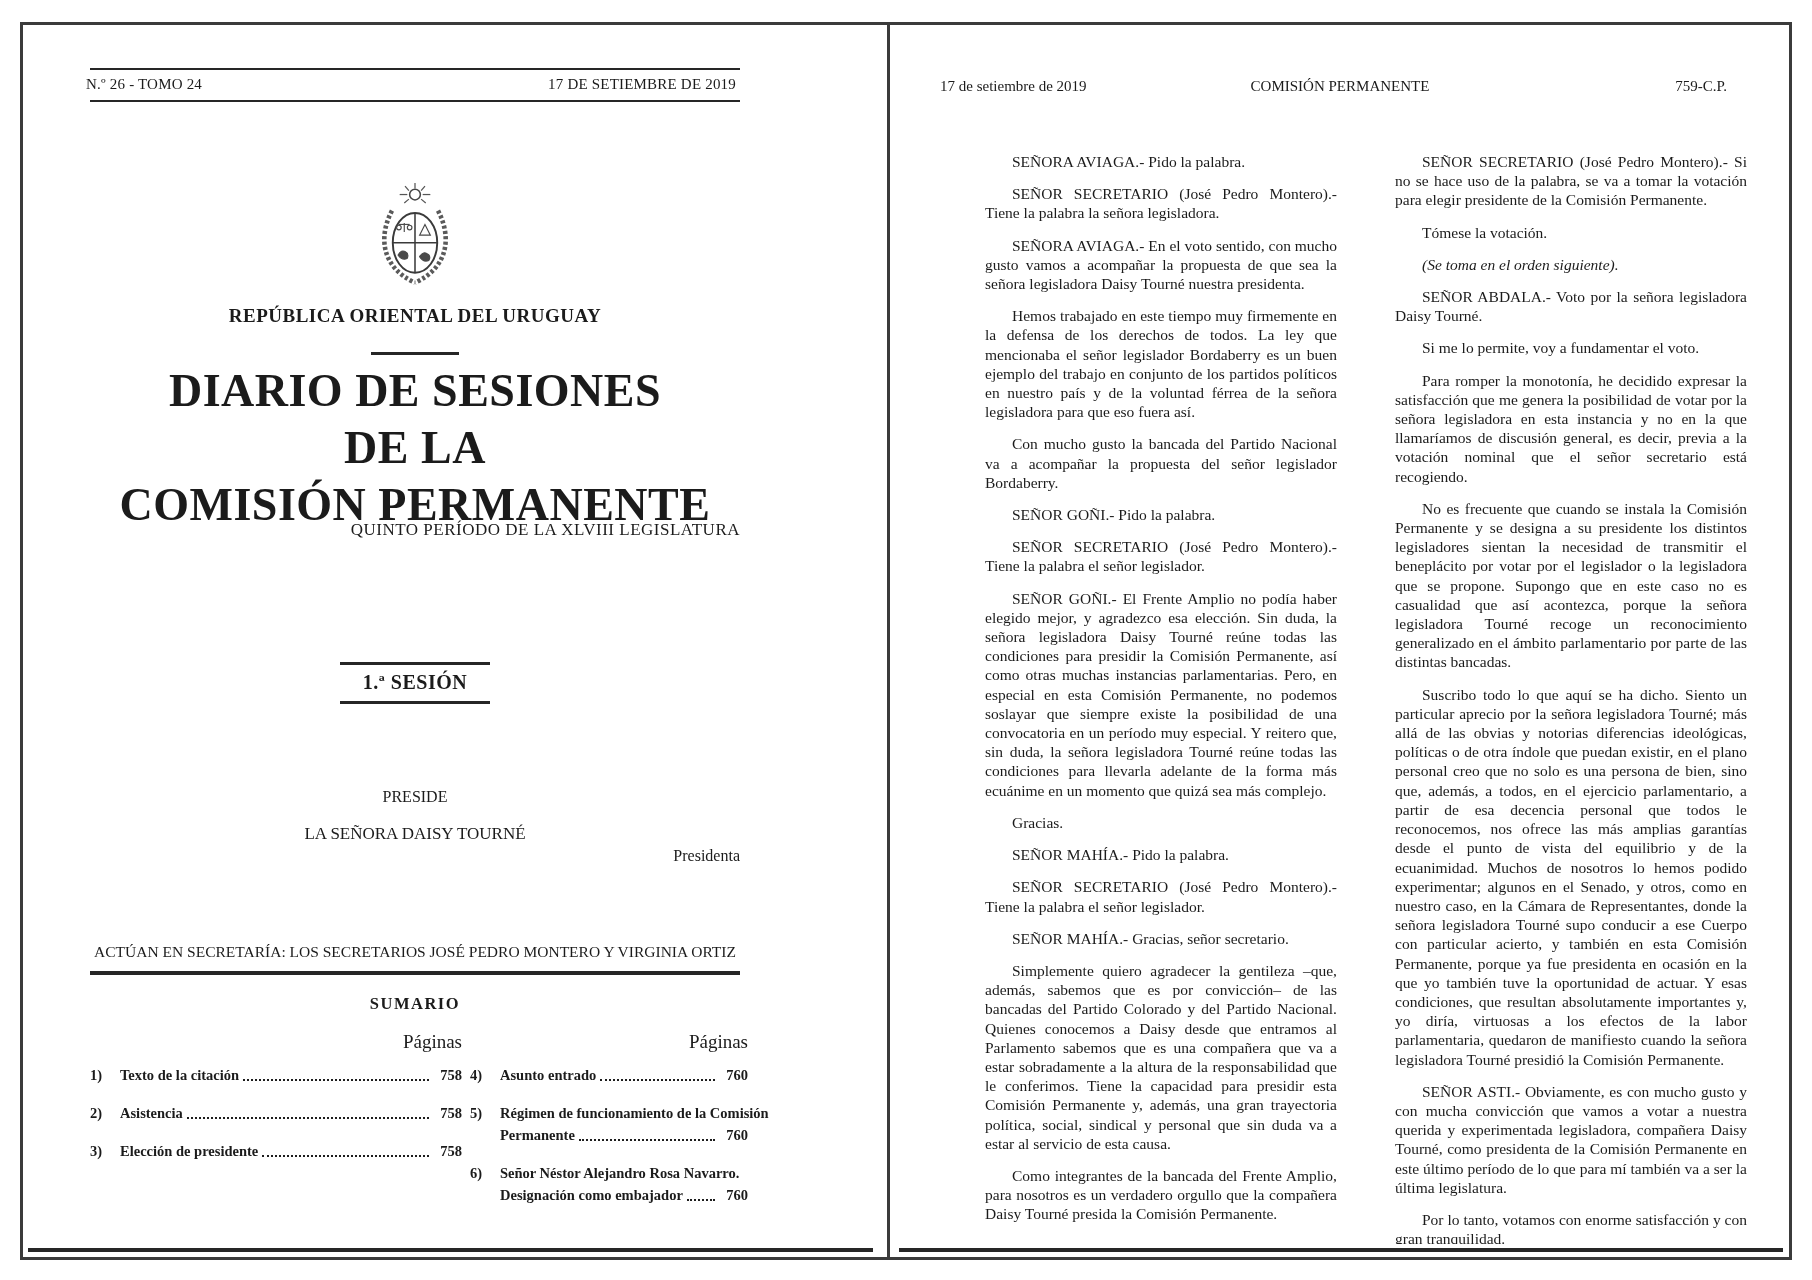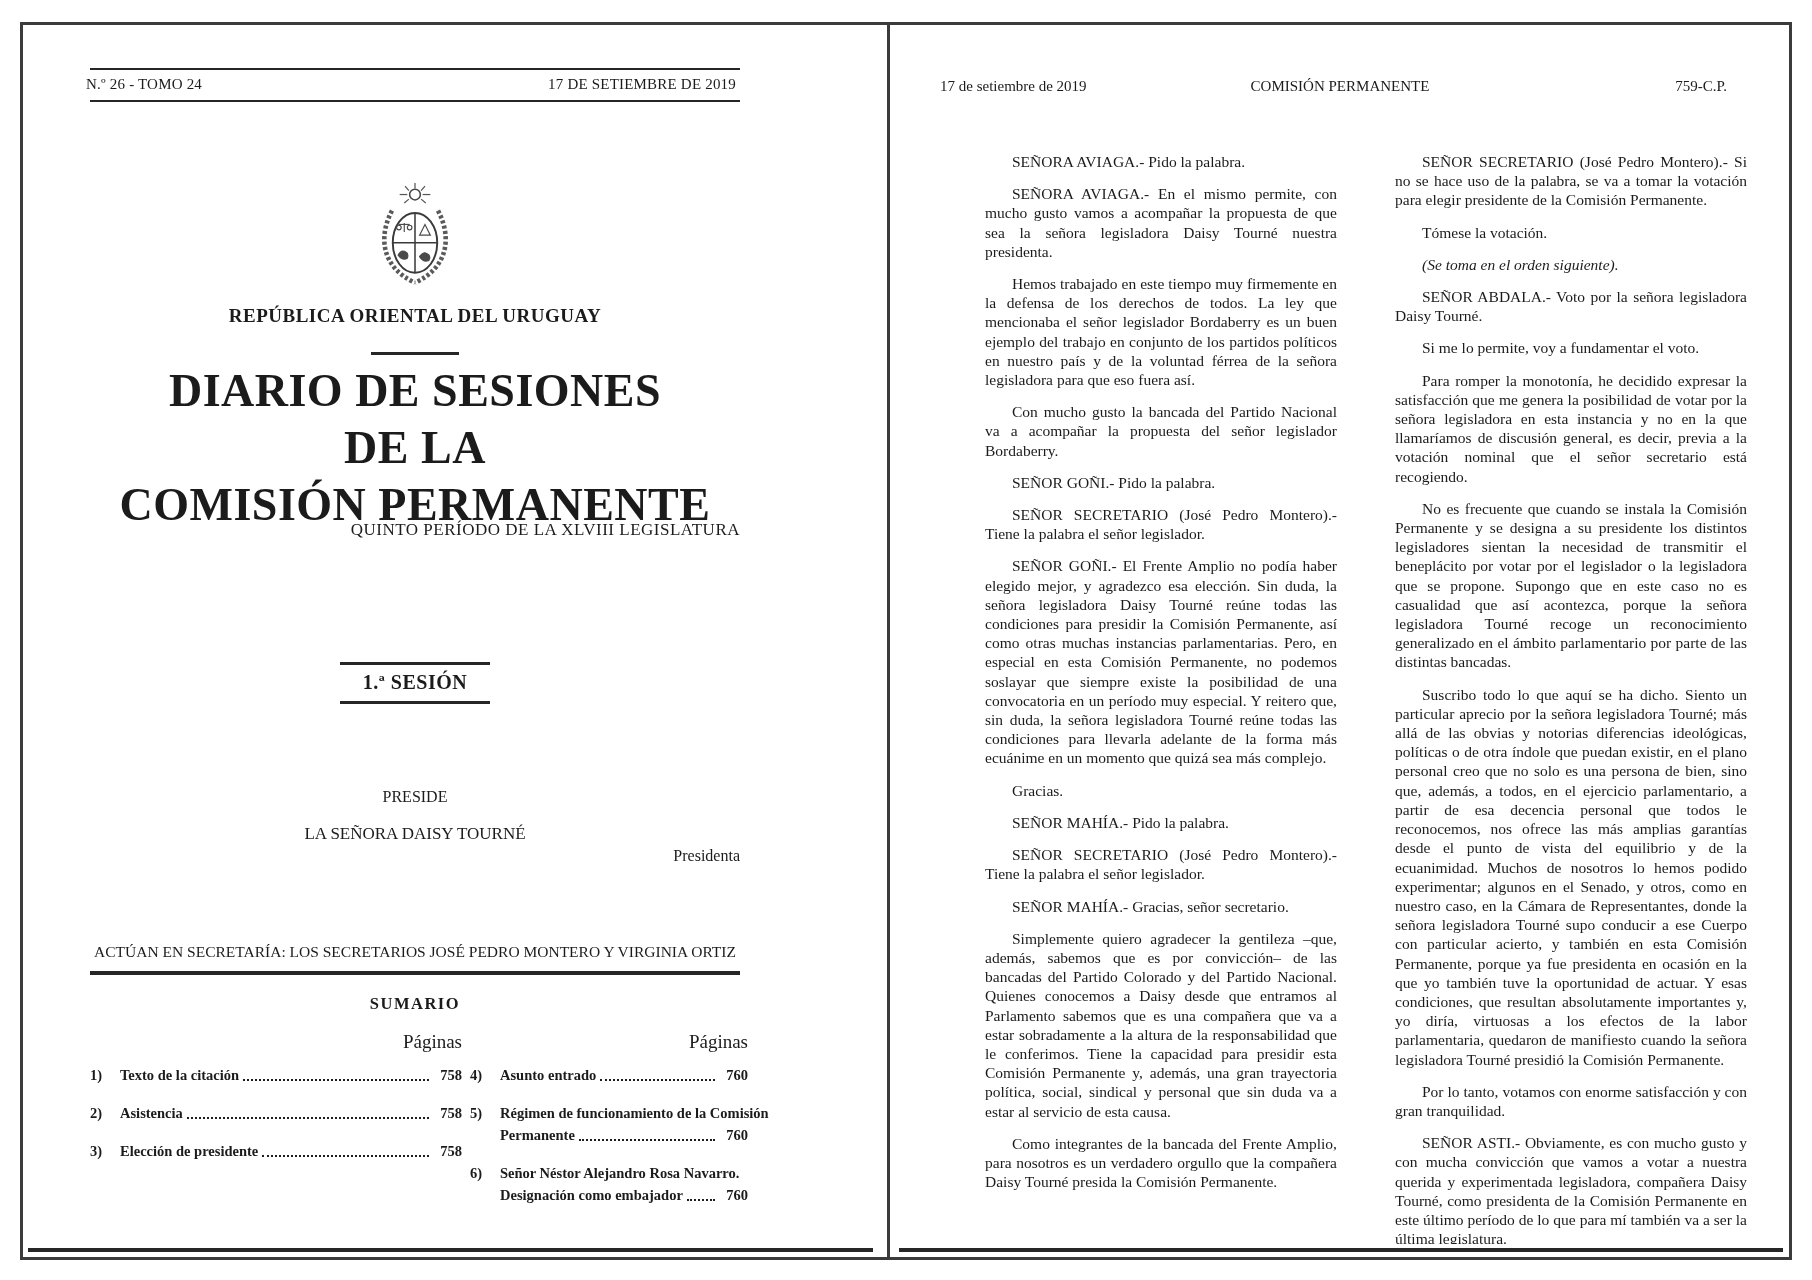--- a/index.html
+++ b/index.html
@@ -187,21 +187,22 @@
   </section>
 
   <section class="pagezone">
 
     <div class="rp-hdr" style="left:940px;">17 de setiembre de 2019</div>
     <div class="rp-hdr center" style="left:890px;width:900px;">COMISIÓN PERMANENTE</div>
     <div class="rp-hdr" style="left:1577px;width:150px;text-align:right;">759-C.P.</div>
 
     <div class="text-col" style="left:985px;">
         <p class="body-para">SEÑORA AVIAGA.- Pido la palabra.</p>
-        <p class="body-para">SEÑORA AVIAGA.- En el mismo permite, con mucho gusto vamos a acompañar la propuesta de que sea la señora legisladora Daisy Tourné nuestra presidenta.</p>
+        <p class="body-para">SEÑOR SECRETARIO (José Pedro Montero).- Tiene la palabra la señora legisladora.</p>
+        <p class="body-para">SEÑORA AVIAGA.- En el voto sentido, con mucho gusto vamos a acompañar la propuesta de que sea la señora legisladora Daisy Tourné nuestra presidenta.</p>
         <p class="body-para">Hemos trabajado en este tiempo muy firmemente en la defensa de los derechos de todos. La ley que mencionaba el señor legislador Bordaberry es un buen ejemplo del trabajo en conjunto de los partidos políticos en nuestro país y de la voluntad férrea de la señora legisladora para que eso fuera así.</p>
         <p class="body-para">Con mucho gusto la bancada del Partido Nacional va a acompañar la propuesta del señor legislador Bordaberry.</p>
         <p class="body-para">SEÑOR GOÑI.- Pido la palabra.</p>
         <p class="body-para">SEÑOR SECRETARIO (José Pedro Montero).- Tiene la palabra el señor legislador.</p>
         <p class="body-para">SEÑOR GOÑI.- El Frente Amplio no podía haber elegido mejor, y agradezco esa elección. Sin duda, la señora legisladora Daisy Tourné reúne todas las condiciones para presidir la Comisión Permanente, así como otras muchas instancias parlamentarias. Pero, en especial en esta Comisión Permanente, no podemos soslayar que siempre existe la posibilidad de una convocatoria en un período muy especial. Y reitero que, sin duda, la señora legisladora Tourné reúne todas las condiciones para llevarla adelante de la forma más ecuánime en un momento que quizá sea más complejo.</p>
         <p class="body-para">Gracias.</p>
         <p class="body-para">SEÑOR MAHÍA.- Pido la palabra.</p>
         <p class="body-para">SEÑOR SECRETARIO (José Pedro Montero).- Tiene la palabra el señor legislador.</p>
         <p class="body-para">SEÑOR MAHÍA.- Gracias, señor secretario.</p>
         <p class="body-para">Simplemente quiero agradecer la gentileza –que, además, sabemos que es por convicción– de las bancadas del Partido Colorado y del Partido Nacional. Quienes conocemos a Daisy desde que entramos al Parlamento sabemos que es una compañera que va a estar sobradamente a la altura de la responsabilidad que le conferimos. Tiene la capacidad para presidir esta Comisión Permanente y, además, una gran trayectoria política, social, sindical y personal que sin duda va a estar al servicio de esta causa.</p>
@@ -209,20 +210,20 @@
       </div>
     <div class="text-col" style="left:1395px;">
         <p class="body-para">SEÑOR SECRETARIO (José Pedro Montero).- Si no se hace uso de la palabra, se va a tomar la votación para elegir presidente de la Comisión Permanente.</p>
         <p class="body-para">Tómese la votación.</p>
         <p class="body-para italic">(Se toma en el orden siguiente).</p>
         <p class="body-para">SEÑOR ABDALA.- Voto por la señora legisladora Daisy Tourné.</p>
         <p class="body-para">Si me lo permite, voy a fundamentar el voto.</p>
         <p class="body-para">Para romper la monotonía, he decidido expresar la satisfacción que me genera la posibilidad de votar por la señora legisladora en esta instancia y no en la que llamaríamos de discusión general, es decir, previa a la votación nominal que el señor secretario está recogiendo.</p>
         <p class="body-para">No es frecuente que cuando se instala la Comisión Permanente y se designa a su presidente los distintos legisladores sientan la necesidad de transmitir el beneplácito por votar por el legislador o la legisladora que se propone. Supongo que en este caso no es casualidad que así acontezca, porque la señora legisladora Tourné recoge un reconocimiento generalizado en el ámbito parlamentario por parte de las distintas bancadas.</p>
         <p class="body-para">Suscribo todo lo que aquí se ha dicho. Siento un particular aprecio por la señora legisladora Tourné; más allá de las obvias y notorias diferencias ideológicas, políticas o de otra índole que puedan existir, en el plano personal creo que no solo es una persona de bien, sino que, además, a todos, en el ejercicio parlamentario, a partir de esa decencia personal que todos le reconocemos, nos ofrece las más amplias garantías desde el punto de vista del equilibrio y de la ecuanimidad. Muchos de nosotros lo hemos podido experimentar; algunos en el Senado, y otros, como en nuestro caso, en la Cámara de Representantes, donde la señora legisladora Tourné supo conducir a ese Cuerpo con particular acierto, y también en esta Comisión Permanente, porque ya fue presidenta en ocasión en la que yo también tuve la oportunidad de actuar. Y esas condiciones, que resultan absolutamente importantes y, yo diría, virtuosas a los efectos de la labor parlamentaria, quedaron de manifiesto cuando la señora legisladora Tourné presidió la Comisión Permanente.</p>
+        <p class="body-para">SEÑOR ASTI.- Obviamente, es con mucho gusto y con mucha convicción que vamos a votar a nuestra querida y experimentada legisladora, compañera Daisy Tourné, como presidenta de la Comisión Permanente en este último período de lo que para mí también va a ser la última legislatura.</p>
         <p class="body-para">Por lo tanto, votamos con enorme satisfacción y con gran tranquilidad.</p>
-        <p class="body-para">SEÑOR ASTI.- Obviamente, es con mucho gusto y con mucha convicción que vamos a votar a nuestra querida y experimentada legisladora, compañera Daisy Tourné, como presidenta de la Comisión Permanente en este último período de lo que para mí también va a ser la última legislatura.</p>
       </div>
 
     <div class="rule" style="left:899px;top:1248px;width:884px;height:4px;"></div>
   </section>
 
 </div>
 
 </body></html>

